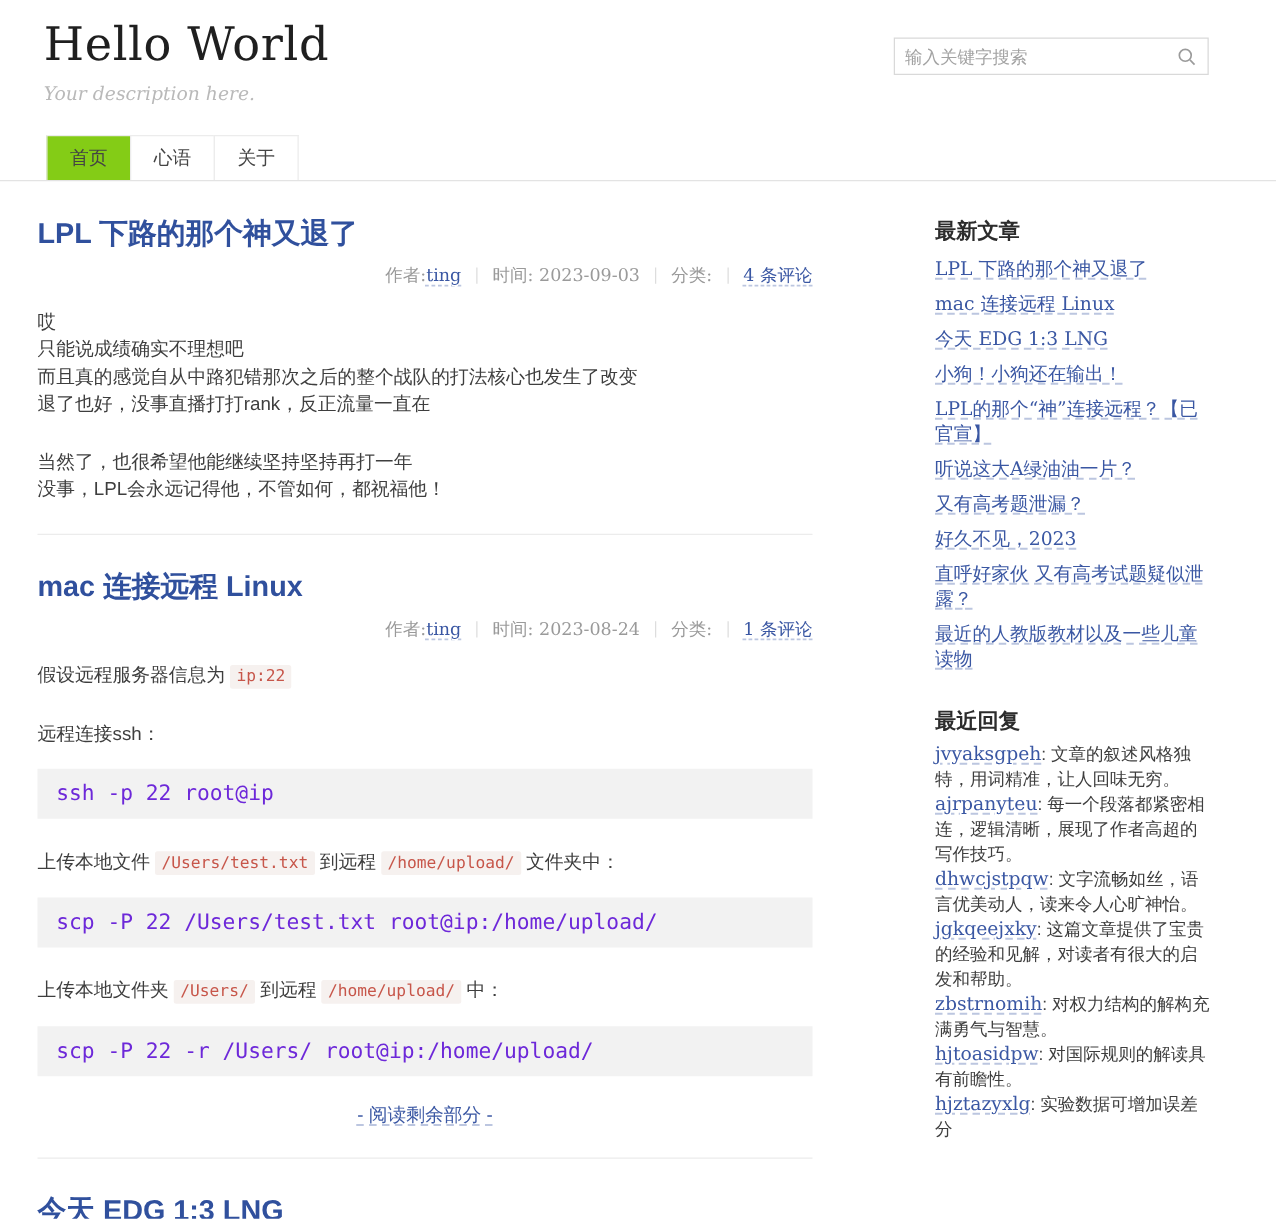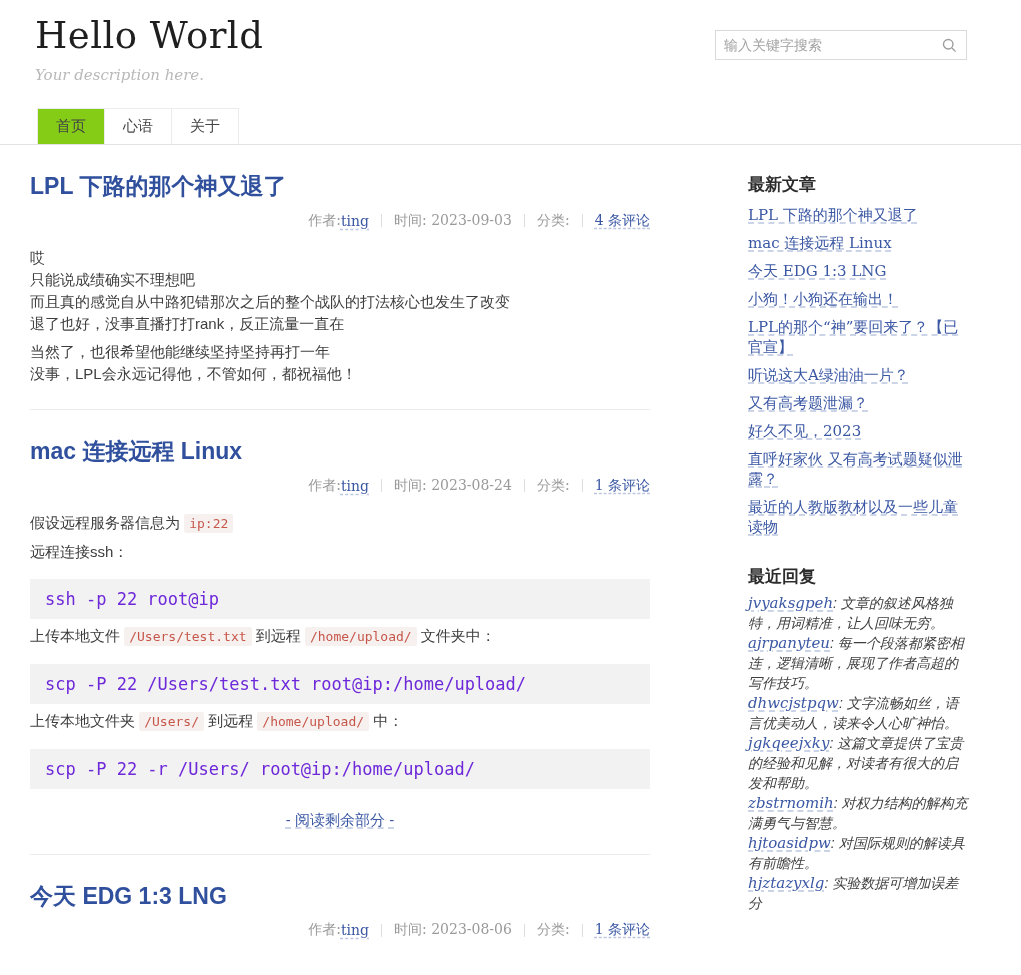--- a/index.html
+++ b/index.html
@@ -32,38 +32,38 @@
   aside { width:220px; margin-left:98px; }
 
   
   .post-title { font-size:23px; font-weight:700; color:#30509d; margin-top:27px;
     line-height:1.25; cursor:pointer; }
   .post-meta { margin-top:11px; font-size:14px; color:#9a9a9a;
     font-family:"DejaVu Serif","Liberation Serif",serif; display:flex; align-items:center;justify-content:flex-end; }
   .post-meta .sep { display:inline-block; width:1px; height:13px; background:#ddd; margin:0 12px; }
   a.blue { color:#3a57a3; text-decoration:underline dashed #bcc6e0; text-underline-offset:3px;
     cursor:pointer; }
-  .post-body p { font-size:15px; color:#3e3e3e; line-height:22px; margin-top:6px; }
+  .post-body p { font-size:15px; color:#3e3e3e; line-height:22px; margin-top:24px; }
   .post-body p.first { margin-top:17px; }
   .post-body pre { background:#f2f2f2; margin-top:16px; padding:11px 15px;
     font-family:"DejaVu Sans Mono",monospace; font-size:17px; color:#6d28d9;
     line-height:18px; white-space:pre; }
   .icode { font-family:"DejaVu Sans Mono",monospace; font-size:13px; color:#c7564a;
     background:#f6f1ef; padding:2px 5px; border-radius:2px; }
   .read-more { text-align:center; margin:22px 0 4px; font-size:15px; }
   hr.post-div { border:0; border-top:1px solid #ececec; margin:24px 0 0; }
 
   
   .side-h { font-size:17px; font-weight:700; color:#2c2c2c; margin-top:28px; }
   .side-h.second { margin-top:28px; }
   .side-list { list-style:none; margin-top:9px; }
   .side-list li { margin-top:8px; font-size:15px; line-height:20px;
     font-family:"DejaVu Serif","Liberation Serif",serif; }
   .reply-list { list-style:none; margin-top:5px; }
-  .reply-list li { font-size:14px; line-height:20px; color:#3e3e3e;font-style:italic; }
+  .reply-list li { font-size:14px; line-height:20px; color:#3e3e3e; }
   .reply-list .user { font-family:"DejaVu Serif","Liberation Serif",serif; font-size:15px; }
 </style>
 </head>
 <body>
 
 <header>
   <h1 class="site-title">Hello World</h1>
   <p class="site-desc">Your description here.</p>
   <div class="search">
     <input type="text" placeholder="输入关键字搜索" style="">
@@ -143,21 +143,21 @@
         </div>
       </article>
     </main>
   <aside>
     <h3 class="side-h">最新文章</h3>
     <ul class="side-list" id="recent-posts">
         <li><a class="blue">LPL 下路的那个神又退了</a></li>
         <li><a class="blue">mac 连接远程 Linux</a></li>
         <li><a class="blue">今天 EDG 1:3 LNG</a></li>
         <li><a class="blue">小狗！小狗还在输出！</a></li>
-        <li><a class="blue">LPL的那个“神”要回来了？【已官宣】</a></li>
+        <li><a class="blue">LPL的那个“神”连接远程？【已官宣】</a></li>
         <li><a class="blue">听说这大A绿油油一片？</a></li>
         <li><a class="blue">又有高考题泄漏？</a></li>
         <li><a class="blue">好久不见，2023</a></li>
         <li><a class="blue">直呼好家伙 又有高考试题疑似泄露？</a></li>
         <li><a class="blue">最近的人教版教材以及一些儿童读物</a></li>
       </ul>
     <h3 class="side-h second">最近回复</h3>
     <ul class="reply-list" id="recent-replies">
         <li><a class="blue user">jvyaksgpeh</a>: 文章的叙述风格独特，用词精准，让人回味无穷。</li>
         <li><a class="blue user">ajrpanyteu</a>: 每一个段落都紧密相连，逻辑清晰，展现了作者高超的写作技巧。</li>

